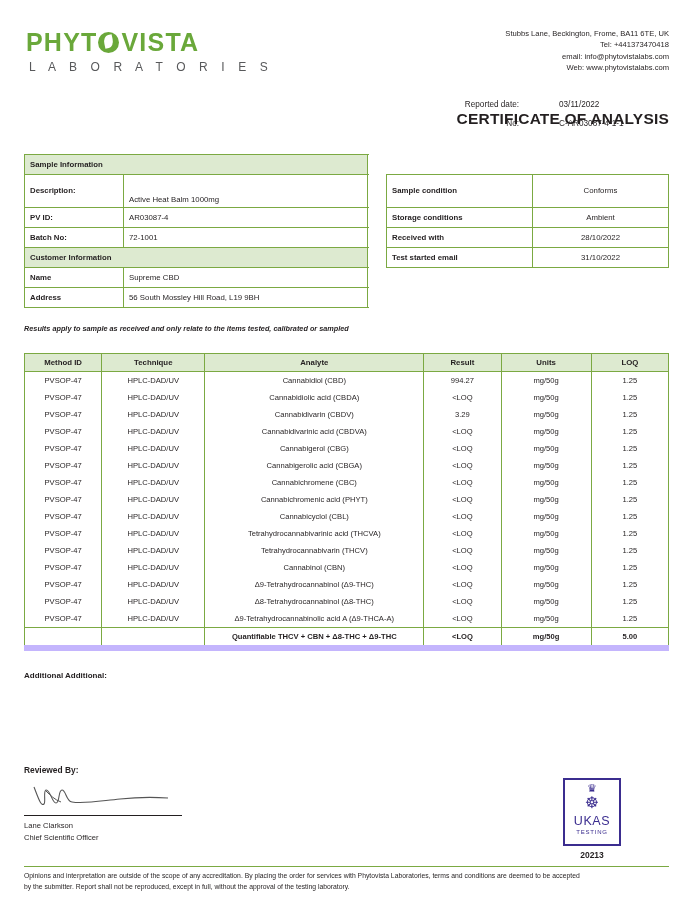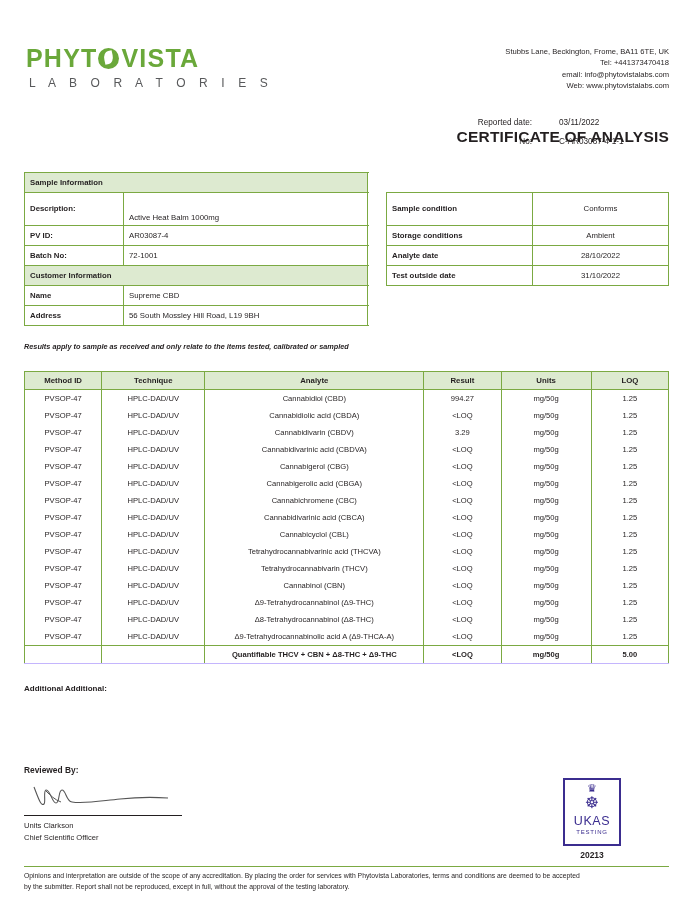--- a/index.html
+++ b/index.html
@@ -20,22 +20,22 @@
     width: 693px;
     height: 911px;
     box-sizing: border-box;
     padding: 0 24px;
   }
 
   
   .header {
     display: flex;
     justify-content: space-between;
-    align-items: center;
-    padding-top: 44px;
+    align-items: flex-end;
+    padding-top: 26px;
   }
   .logo-block {
     padding-left: 2px;
   }
   .logo-word {
     font-size: 25px;
     letter-spacing: 1.2px;
     color: #6aa83a;
     font-weight: bold;
     line-height: 1;
@@ -96,21 +96,21 @@
   }
   .meta {
     position: absolute;
     right: 0;
     top: 0;
     font-size: 8.2px;
     width: 270px;
   }
   .meta-row {
     display: flex;
-    justify-content: flex-end;
+    justify-content: space-between;
     margin-bottom: 10px;
   }
   .meta-label {
     width: 120px;
     text-align: right;
     padding-right: 10px;
   }
   .meta-value {
     width: 110px;
     text-align: left;
@@ -174,21 +174,21 @@
     padding: 3px 2px;
     text-align: center;
     height: 11px;
   }
   .results tr.first td { border-top: none; }
   .results tr.total td {
     border-top: 1px solid #7ba942;
     border-bottom: 1px solid #7ba942;
     font-weight: bold;
   }
-  .results tbody tr:last-child td { border-bottom: 1px solid #c4b5fd; }
+  .results tbody tr:last-child td { border-bottom: 6px solid #c4b5fd; }
   .c-method { width: 12%; }
   .c-tech { width: 16%; }
   .c-analyte { width: 34%; }
   .c-result { width: 12%; }
   .c-units { width: 14%; }
   .c-loq { width: 12%; }
 
   .addl {
     font-size: 8px;
     font-weight: bold;
@@ -344,27 +344,27 @@
       <td class="lbl">PV ID:</td>
       <td colspan="2">AR03087-4</td>
       <td class="spacer-col"></td>
       <td class="lbl">Storage conditions</td>
       <td class="center">Ambient</td>
     </tr>
     <tr>
       <td class="lbl">Batch No:</td>
       <td colspan="2">72-1001</td>
       <td class="spacer-col"></td>
-      <td class="lbl">Analyte date</td>
+      <td class="lbl">Received with</td>
       <td class="center">28/10/2022</td>
     </tr>
     <tr>
       <td class="band" colspan="3">Customer Information</td>
       <td class="spacer-col"></td>
-      <td class="lbl">Test outside date</td>
+      <td class="lbl">Test started email</td>
       <td class="center">31/10/2022</td>
     </tr>
     <tr>
       <td class="lbl">Name</td>
       <td colspan="2">Supreme CBD</td>
       <td class="spacer-col"></td>
       <td style="border:none;"></td>
       <td style="border:none;"></td>
     </tr>
     <tr>
@@ -443,21 +443,21 @@
         <td>PVSOP-47</td>
         <td>HPLC-DAD/UV</td>
         <td>Cannabichromene (CBC)</td>
         <td>&lt;LOQ</td>
         <td>mg/50g</td>
         <td>1.25</td>
       </tr>
       <tr>
         <td>PVSOP-47</td>
         <td>HPLC-DAD/UV</td>
-        <td>Cannabidivarinic acid (CBCA)</td>
+        <td>Cannabichromenic acid (PHYT)</td>
         <td>&lt;LOQ</td>
         <td>mg/50g</td>
         <td>1.25</td>
       </tr>
       <tr>
         <td>PVSOP-47</td>
         <td>HPLC-DAD/UV</td>
         <td>Cannabicyclol (CBL)</td>
         <td>&lt;LOQ</td>
         <td>mg/50g</td>
@@ -524,21 +524,21 @@
 
   <div class="addl">Additional Additional:</div>
 
   <div class="sign-area">
     <div class="sign-title">Reviewed By:</div>
     <svg class="sig-svg" width="155" height="30" viewBox="0 0 155 30">
       <path d="M6,6 C10,16 13,26 16,23 C18,21 15,10 18,9 C22,8 24,22 28,22 C32,22 30,9 34,9 C38,9 38,20 44,21 C56,23 72,20 92,18 C110,16 126,16 140,17" fill="none" stroke="#555" stroke-width="1.1"></path>
       <path d="M18,10 C22,14 27,19 33,21" fill="none" stroke="#555" stroke-width="1"></path>
     </svg>
     <div class="sig-line"></div>
-    <div class="sig-name">Units Clarkson</div>
+    <div class="sig-name">Lane Clarkson</div>
     <div class="sig-role">Chief Scientific Officer</div>
   </div>
 
   <div class="ukas">
     <div class="ukas-box">
       <div class="ukas-crown">♛</div>
       <div class="ukas-sym">☸</div>
       <div class="ukas-word">UKAS</div>
       <div class="ukas-testing">TESTING</div>
     </div>

